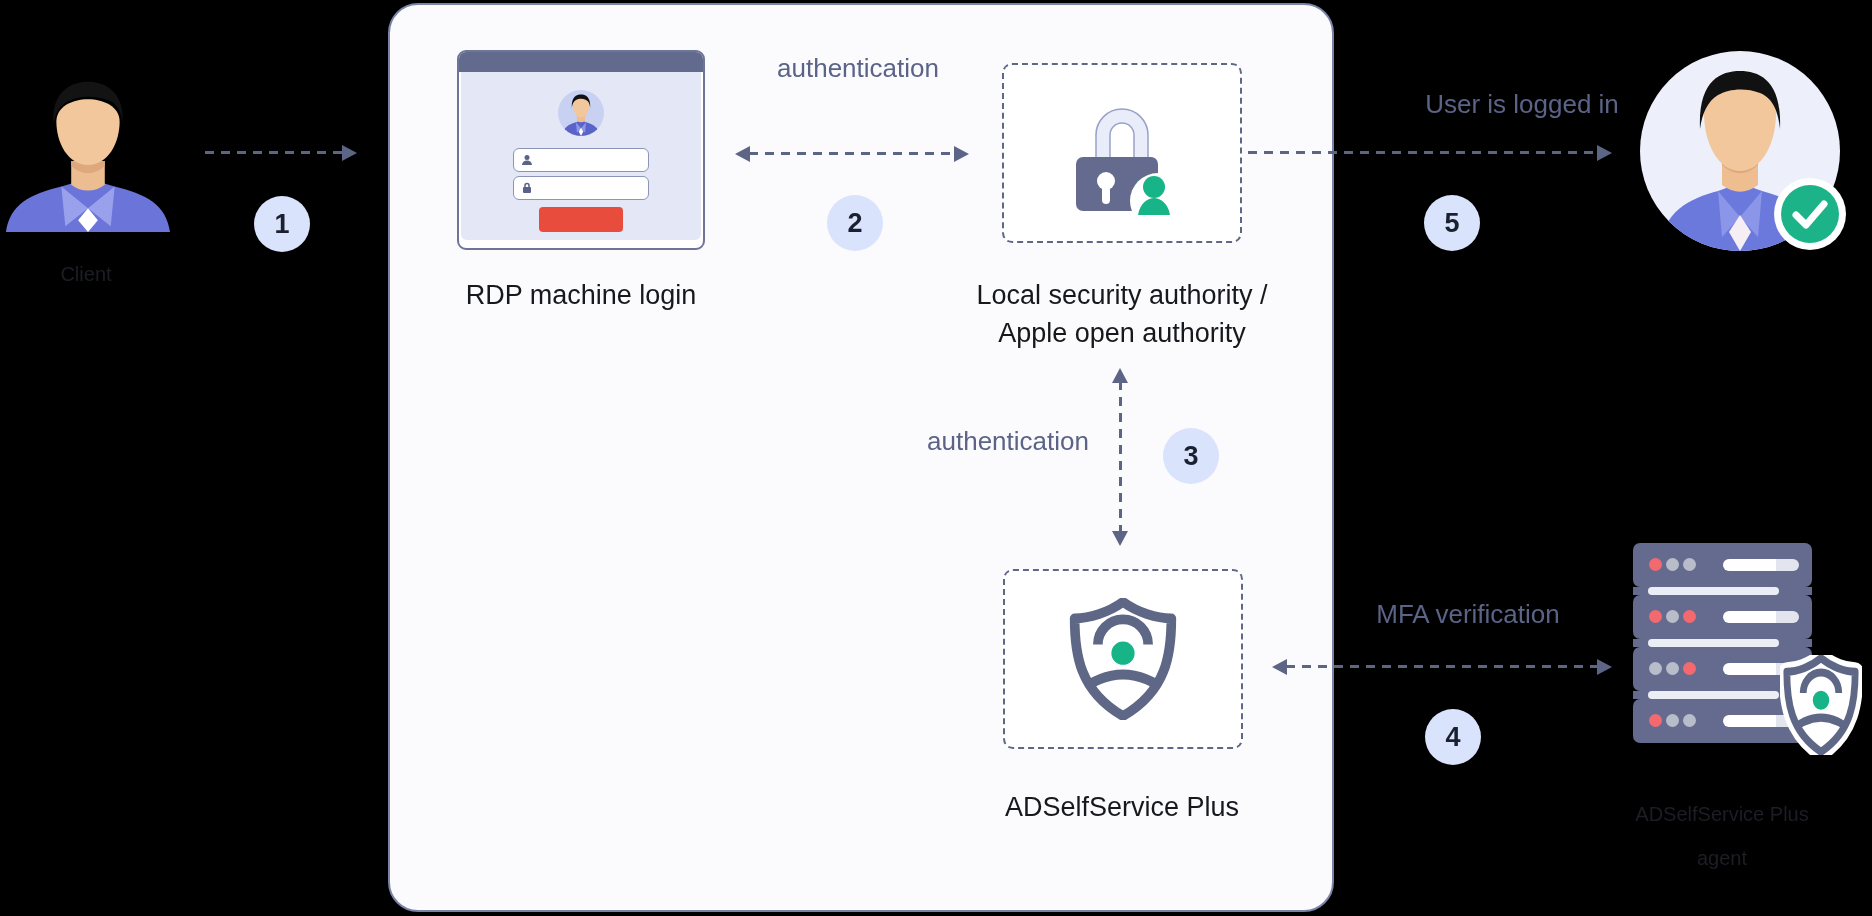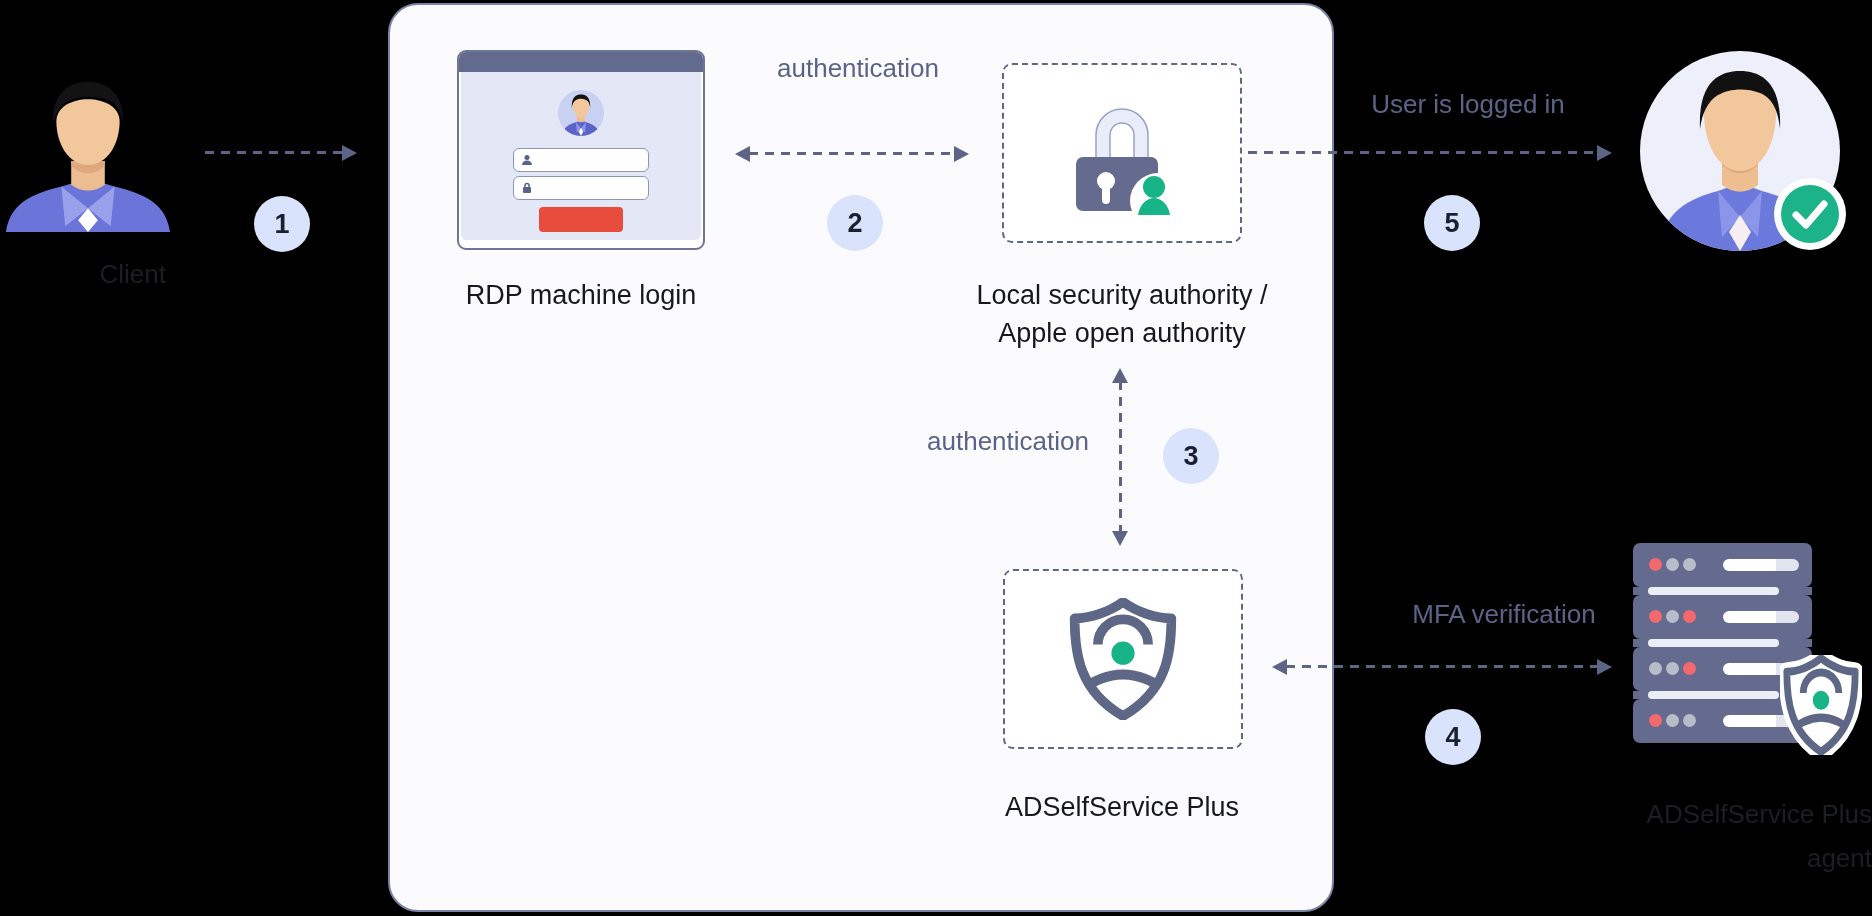--- a/index.html
+++ b/index.html
@@ -11,21 +11,21 @@
   .card{left:388px;top:3px;width:946px;height:909px;background:#fbfbfe;
         border:2px solid #7b84a7;border-radius:30px;box-sizing:border-box;}
 
   
   .dashed-box{width:240px;height:180px;background:#ffffff;border:2px dashed #5f6787;
               border-radius:10px;box-sizing:border-box;}
 
   
   .lbl-dark{color:#17181d;font-size:27px;font-weight:400;text-align:center;line-height:38px;}
   .lbl-slate{color:#5b6387;font-size:26px;font-weight:500;text-align:center;line-height:36px;}
-  .lbl-hidden{color:#1d1e24;font-size:26px;font-weight:500;text-align:right;line-height:44px;}
+  .lbl-hidden{color:#1d1e24;font-size:20px;font-weight:500;text-align:center;line-height:44px;}
 
   
   .badge{width:56px;height:56px;border-radius:50%;background:#d9e3fb;color:#1b2030;
          font-size:27px;font-weight:600;display:flex;align-items:center;justify-content:center;}
 
   
   .dash-h{position:absolute;height:3px;background:repeating-linear-gradient(90deg,#5d6586 0 9px,transparent 9px 16px);}
   .dash-v{position:absolute;width:3px;background:repeating-linear-gradient(180deg,#5d6586 0 9px,transparent 9px 16px);}
   .head-right{position:absolute;width:0;height:0;border-left:15px solid #5d6586;
               border-top:8px solid transparent;border-bottom:8px solid transparent;}
@@ -142,21 +142,21 @@
       <circle cx="96" cy="110" r="28" fill="#ffffff"></circle>
       <circle cx="92" cy="96" r="11" fill="#16b487"></circle>
       <path d="M76,124 C78,112 86,107 92,107 C98,107 106,112 108,124 Z" fill="#16b487"></path>
     </svg>
   </div>
   <div class="abs lbl-dark" style="left:952px;top:276px;width:340px;">
     <div>Local security authority /</div>
     <div>Apple open authority</div>
   </div>
 
-  <div class="abs lbl-slate" style="left:1318px;top:86px;width:300px;"><span>User is logged in</span></div>
+  <div class="abs lbl-slate" style="left:1372px;top:86px;width:300px;"><span>User is logged in</span></div>
   <div class="abs" style="left:1248px;top:144px;width:364px;height:17px;">
     <div class="dash-h" style="left:0;right:14px;top:7px;"></div>
     <div class="head-right" style="right:0;top:0.5px;"></div>
   </div>
   <div class="abs badge" style="left:1424px;top:195px;">
       <span>5</span>
     </div>
 
   <div class="abs user-avatar">
     <svg width="200" height="200" viewBox="0 0 200 200">
@@ -200,21 +200,21 @@
       <path d="M60,4 C75,15 95,21 110,21 C110,58 105,96 60,122 C15,96 10,58 10,21 C25,21 45,15 60,4 Z" fill="#ffffff" stroke="#5f6787" stroke-width="10" stroke-linejoin="round"></path>
       <path d="M34,48 a26,26 0 0 1 52,0" fill="none" stroke="#5f6787" stroke-width="10" clip-path="url(#sc1)"></path>
       <path d="M10,100 Q60,58 110,100" fill="none" stroke="#5f6787" stroke-width="10" clip-path="url(#sc1)"></path>
       <circle cx="60" cy="57" r="12" fill="#16b487"></circle>
     </svg>
   </div>
   <div class="abs lbl-dark" style="left:952px;top:784px;width:340px;line-height:46px;">
     <div>ADSelfService Plus</div>
   </div>
 
-  <div class="abs lbl-slate" style="left:1354px;top:596px;width:300px;"><span>MFA verification</span></div>
+  <div class="abs lbl-slate" style="left:1318px;top:596px;width:300px;"><span>MFA verification</span></div>
   <div class="abs" style="left:1272px;top:658px;width:340px;height:17px;">
     <div class="dash-h" style="left:14px;right:14px;top:7px;"></div>
     <div class="head-left" style="left:0;top:0.5px;"></div>
     <div class="head-right" style="right:0;top:0.5px;"></div>
   </div>
   <div class="abs badge" style="left:1425px;top:709px;">
       <span>4</span>
     </div>
 
   <div class="abs rack">

